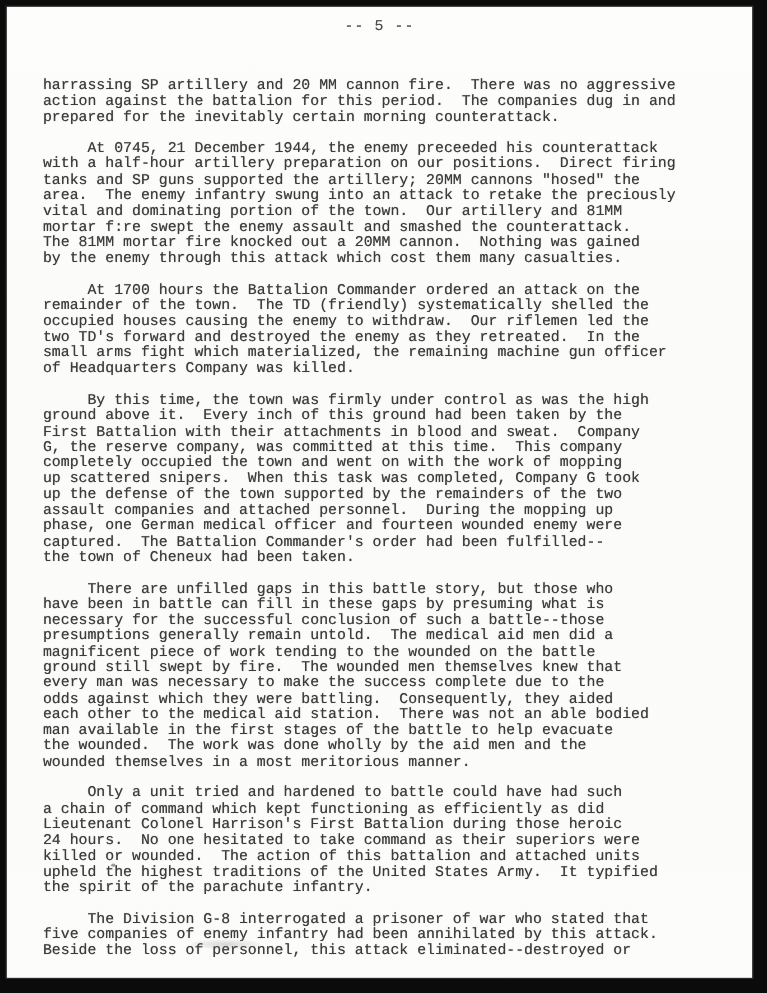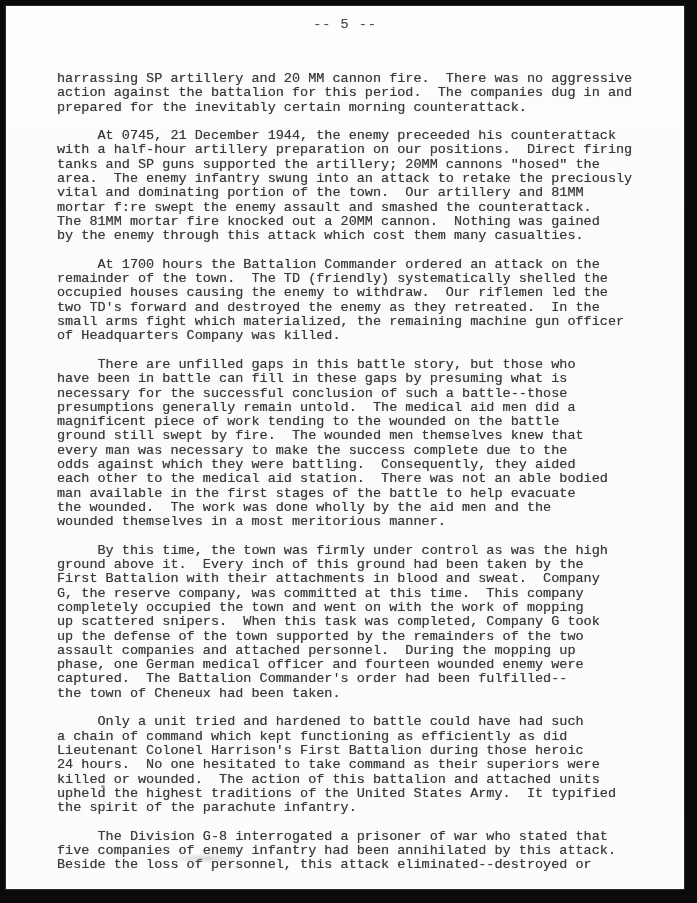--- a/index.html
+++ b/index.html
@@ -29,21 +29,21 @@
     text-align: center;
     font-family: "Liberation Mono", "DejaVu Sans Mono", monospace;
     font-size: 13.5px;
     line-height: 14px;
     color: #4a4f4e;
     letter-spacing: 1px;
     margin-bottom: 13px;
     text-shadow: 0 0 0.6px rgba(70,75,74,0.6);
   }
   .doc-body {
-    padding-left: 51px;
+    padding-left: 33px;
     padding-right: 20px;
     margin-top: 40px;
   }
   .para {
     font-family: "Liberation Mono", "DejaVu Sans Mono", monospace;
     font-size: 13.5px;
     line-height: 14.3px;
     color: #3b3b3b;
     white-space: pre;
     margin: 0 0 14.3px 0;
@@ -85,43 +85,43 @@
 vital and dominating portion of the town.  Our artillery and 81MM
 mortar f:re swept the enemy assault and smashed the counterattack.
 The 81MM mortar fire knocked out a 20MM cannon.  Nothing was gained
 by the enemy through this attack which cost them many casualties.</p>
     <p class="para">     At 1700 hours the Battalion Commander ordered an attack on the
 remainder of the town.  The TD (friendly) systematically shelled the
 occupied houses causing the enemy to withdraw.  Our riflemen led the
 two TD's forward and destroyed the enemy as they retreated.  In the
 small arms fight which materialized, the remaining machine gun officer
 of Headquarters Company was killed.</p>
+    <p class="para">     By this time, the town was firmly under control as was the high
+ground above it.  Every inch of this ground had been taken by the
+First Battalion with their attachments in blood and sweat.  Company
+G, the reserve company, was committed at this time.  This company
+completely occupied the town and went on with the work of mopping
+up scattered snipers.  When this task was completed, Company G took
+up the defense of the town supported by the remainders of the two
+assault companies and attached personnel.  During the mopping up
+phase, one German medical officer and fourteen wounded enemy were
+captured.  The Battalion Commander's order had been fulfilled--
+the town of Cheneux had been taken.</p>
     <p class="para">     There are unfilled gaps in this battle story, but those who
 have been in battle can fill in these gaps by presuming what is
 necessary for the successful conclusion of such a battle--those
 presumptions generally remain untold.  The medical aid men did a
 magnificent piece of work tending to the wounded on the battle
 ground still swept by fire.  The wounded men themselves knew that
 every man was necessary to make the success complete due to the
 odds against which they were battling.  Consequently, they aided
 each other to the medical aid station.  There was not an able bodied
 man available in the first stages of the battle to help evacuate
 the wounded.  The work was done wholly by the aid men and the
 wounded themselves in a most meritorious manner.</p>
-    <p class="para">     By this time, the town was firmly under control as was the high
-ground above it.  Every inch of this ground had been taken by the
-First Battalion with their attachments in blood and sweat.  Company
-G, the reserve company, was committed at this time.  This company
-completely occupied the town and went on with the work of mopping
-up scattered snipers.  When this task was completed, Company G took
-up the defense of the town supported by the remainders of the two
-assault companies and attached personnel.  During the mopping up
-phase, one German medical officer and fourteen wounded enemy were
-captured.  The Battalion Commander's order had been fulfilled--
-the town of Cheneux had been taken.</p>
     <p class="para">     Only a unit tried and hardened to battle could have had such
 a chain of command which kept functioning as efficiently as did
 Lieutenant Colonel Harrison's First Battalion during those heroic
 24 hours.  No one hesitated to take command as their superiors were
 killed or wounded.  The action of this battalion and attached units
 upheld the highest traditions of the United States Army.  It typified
 the spirit of the parachute infantry.</p>
     <p class="para">     The Division G-8 interrogated a prisoner of war who stated that
 five companies of enemy infantry had been annihilated by this attack.
 Beside the loss of personnel, this attack eliminated--destroyed or</p>

